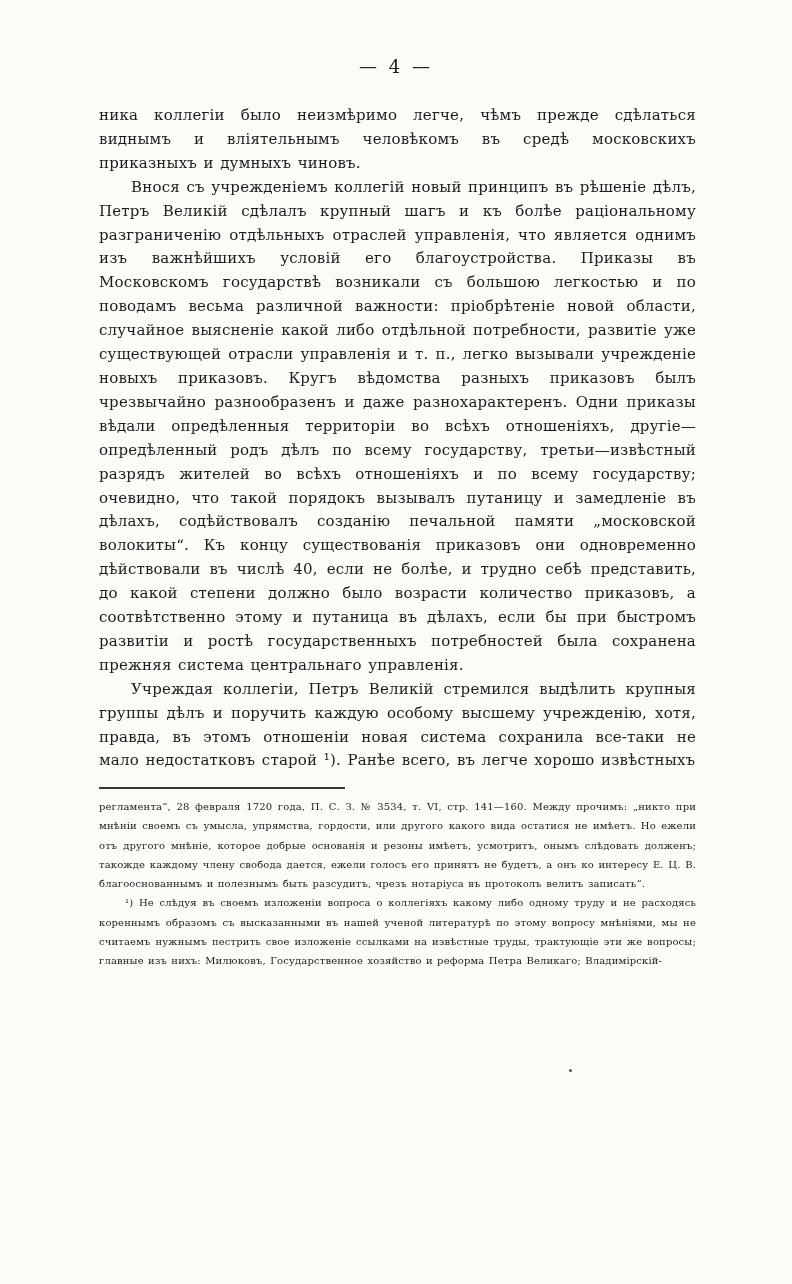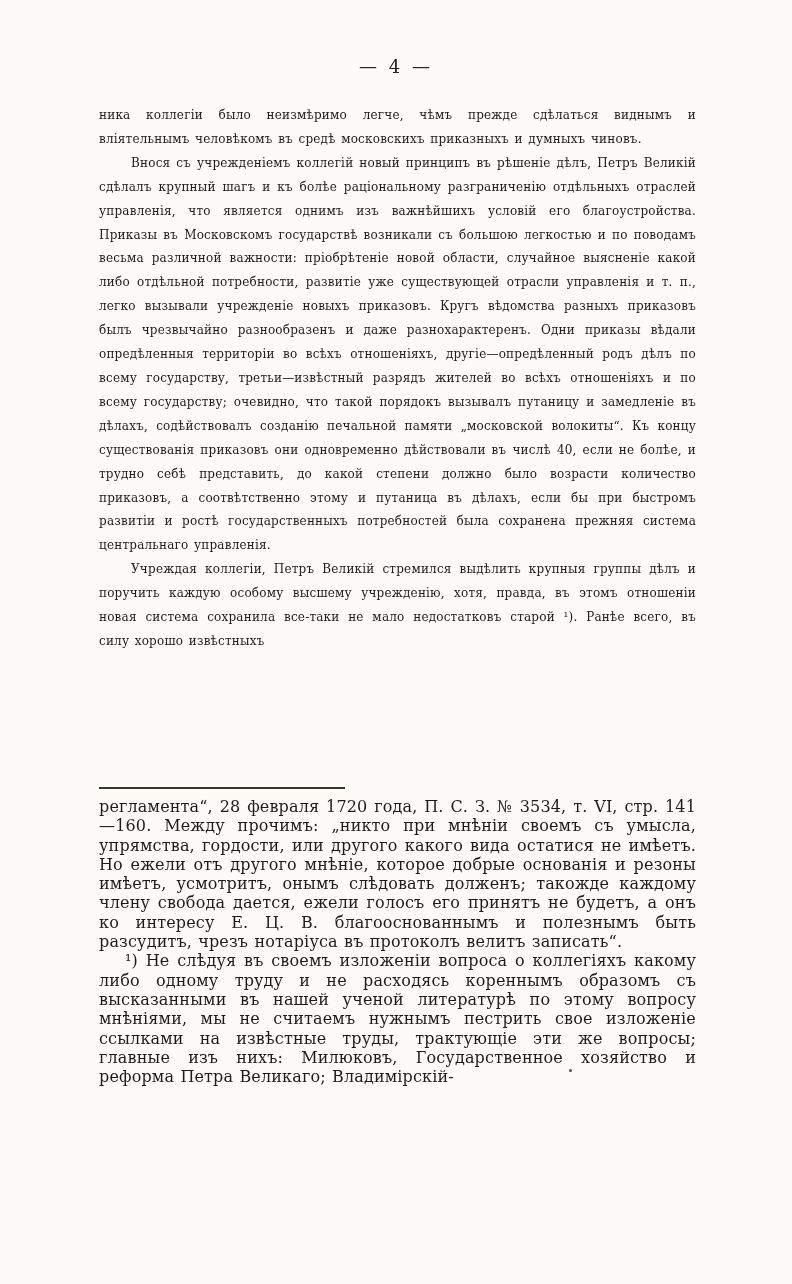--- a/index.html
+++ b/index.html
@@ -26,21 +26,21 @@
     text-align: center;
     font-size: 18px;
     letter-spacing: 3px;
     color: #23211e;
   }
   .body-text {
     position: absolute;
     top: 104px;
     left: 99px;
     width: 597px;
-    font-size: 12px;
+    font-size: 15px;
     line-height: 23.9px;
     text-align: justify;
     word-spacing: 1.5px;
     letter-spacing: 0.2px;
   }
   .body-text p {
     margin: 0;
   }
   .body-text p.indent {
     text-indent: 32px;
@@ -51,21 +51,21 @@
     left: 99px;
     width: 246px;
     height: 0;
     border-top: 2px solid #3a3733;
   }
   .footnotes {
     position: absolute;
     top: 797px;
     left: 99px;
     width: 597px;
-    font-size: 16px;
+    font-size: 10px;
     line-height: 19.3px;
     text-align: justify;
     word-spacing: 1px;
     letter-spacing: 0.15px;
   }
   .footnotes p {
     margin: 0;
   }
   .footnotes p.indent {
     text-indent: 26px;
@@ -85,21 +85,21 @@
 </head>
 <body>
 
 <div class="page">
 
   <div class="page-number">— 4 —</div>
 
   <div class="body-text">
     <p>ника коллегіи было неизмѣримо легче, чѣмъ прежде сдѣлаться виднымъ и вліятельнымъ человѣкомъ въ средѣ московскихъ приказныхъ и думныхъ чиновъ.</p>
     <p class="indent">Внося съ учрежденіемъ коллегій новый принципъ въ рѣшеніе дѣлъ, Петръ Великій сдѣлалъ крупный шагъ и къ болѣе раціональному разграниченію отдѣльныхъ отраслей управленія, что является однимъ изъ важнѣйшихъ условій его благоустройства. Приказы въ Московскомъ государствѣ возникали съ большою легкостью и по поводамъ весьма различной важности: пріобрѣтеніе новой области, случайное выясненіе какой либо отдѣльной потребности, развитіе уже существующей отрасли управленія и т. п., легко вызывали учрежденіе новыхъ приказовъ. Кругъ вѣдомства разныхъ приказовъ былъ чрезвычайно разнообразенъ и даже разнохарактеренъ. Одни приказы вѣдали опредѣленныя территоріи во всѣхъ отношеніяхъ, другіе—опредѣленный родъ дѣлъ по всему государству, третьи—извѣстный разрядъ жителей во всѣхъ отношеніяхъ и по всему государству; очевидно, что такой порядокъ вызывалъ путаницу и замедленіе въ дѣлахъ, содѣйствовалъ созданію печальной памяти „московской волокиты“. Къ концу существованія приказовъ они одновременно дѣйствовали въ числѣ 40, если не болѣе, и трудно себѣ представить, до какой степени должно было возрасти количество приказовъ, а соотвѣтственно этому и путаница въ дѣлахъ, если бы при быстромъ развитіи и ростѣ государственныхъ потребностей была сохранена прежняя система центральнаго управленія.</p>
-    <p class="indent">Учреждая коллегіи, Петръ Великій стремился выдѣлить крупныя группы дѣлъ и поручить каждую особому высшему учрежденію, хотя, правда, въ этомъ отношеніи новая система сохранила все-таки не мало недостатковъ старой ¹). Ранѣе всего, въ силу хорошо извѣстныхъ</p>
+    <p class="indent">Учреждая коллегіи, Петръ Великій стремился выдѣлить крупныя группы дѣлъ и поручить каждую особому высшему учрежденію, хотя, правда, въ этомъ отношеніи новая система сохранила все-таки не мало недостатковъ старой ¹). Ранѣе всего, въ легче хорошо извѣстныхъ</p>
   </div>
 
   <div class="footnote-rule"></div>
 
   <div class="footnotes">
     <p>регламента“, 28 февраля 1720 года, П. С. З. № 3534, т. VI, стр. 141—160. Между прочимъ: „никто при мнѣніи своемъ съ умысла, упрямства, гордости, или другого какого вида остатися не имѣетъ. Но ежели отъ другого мнѣніе, которое добрые основанія и резоны имѣетъ, усмотритъ, онымъ слѣдовать долженъ; такожде каждому члену свобода дается, ежели голосъ его принятъ не будетъ, а онъ ко интересу Е. Ц. В. благооснованнымъ и полезнымъ быть разсудитъ, чрезъ нотаріуса въ протоколъ велитъ записать“.</p>
     <p class="indent"><span>¹) Не слѣдуя въ своемъ изложеніи вопроса о коллегіяхъ какому либо одному труду и не расходясь кореннымъ образомъ съ высказанными въ нашей ученой литературѣ по этому вопросу мнѣніями, мы не считаемъ нужнымъ пестрить свое изложеніе ссылками на извѣстные труды, трактующіе эти же вопросы; главные изъ нихъ: </span><span class="italic">Милюковъ</span><span>, Государственное хозяйство и реформа Петра Великаго; </span><span class="italic">Владимірскій-</span></p>
   </div>
 
   <div class="speck"></div>

